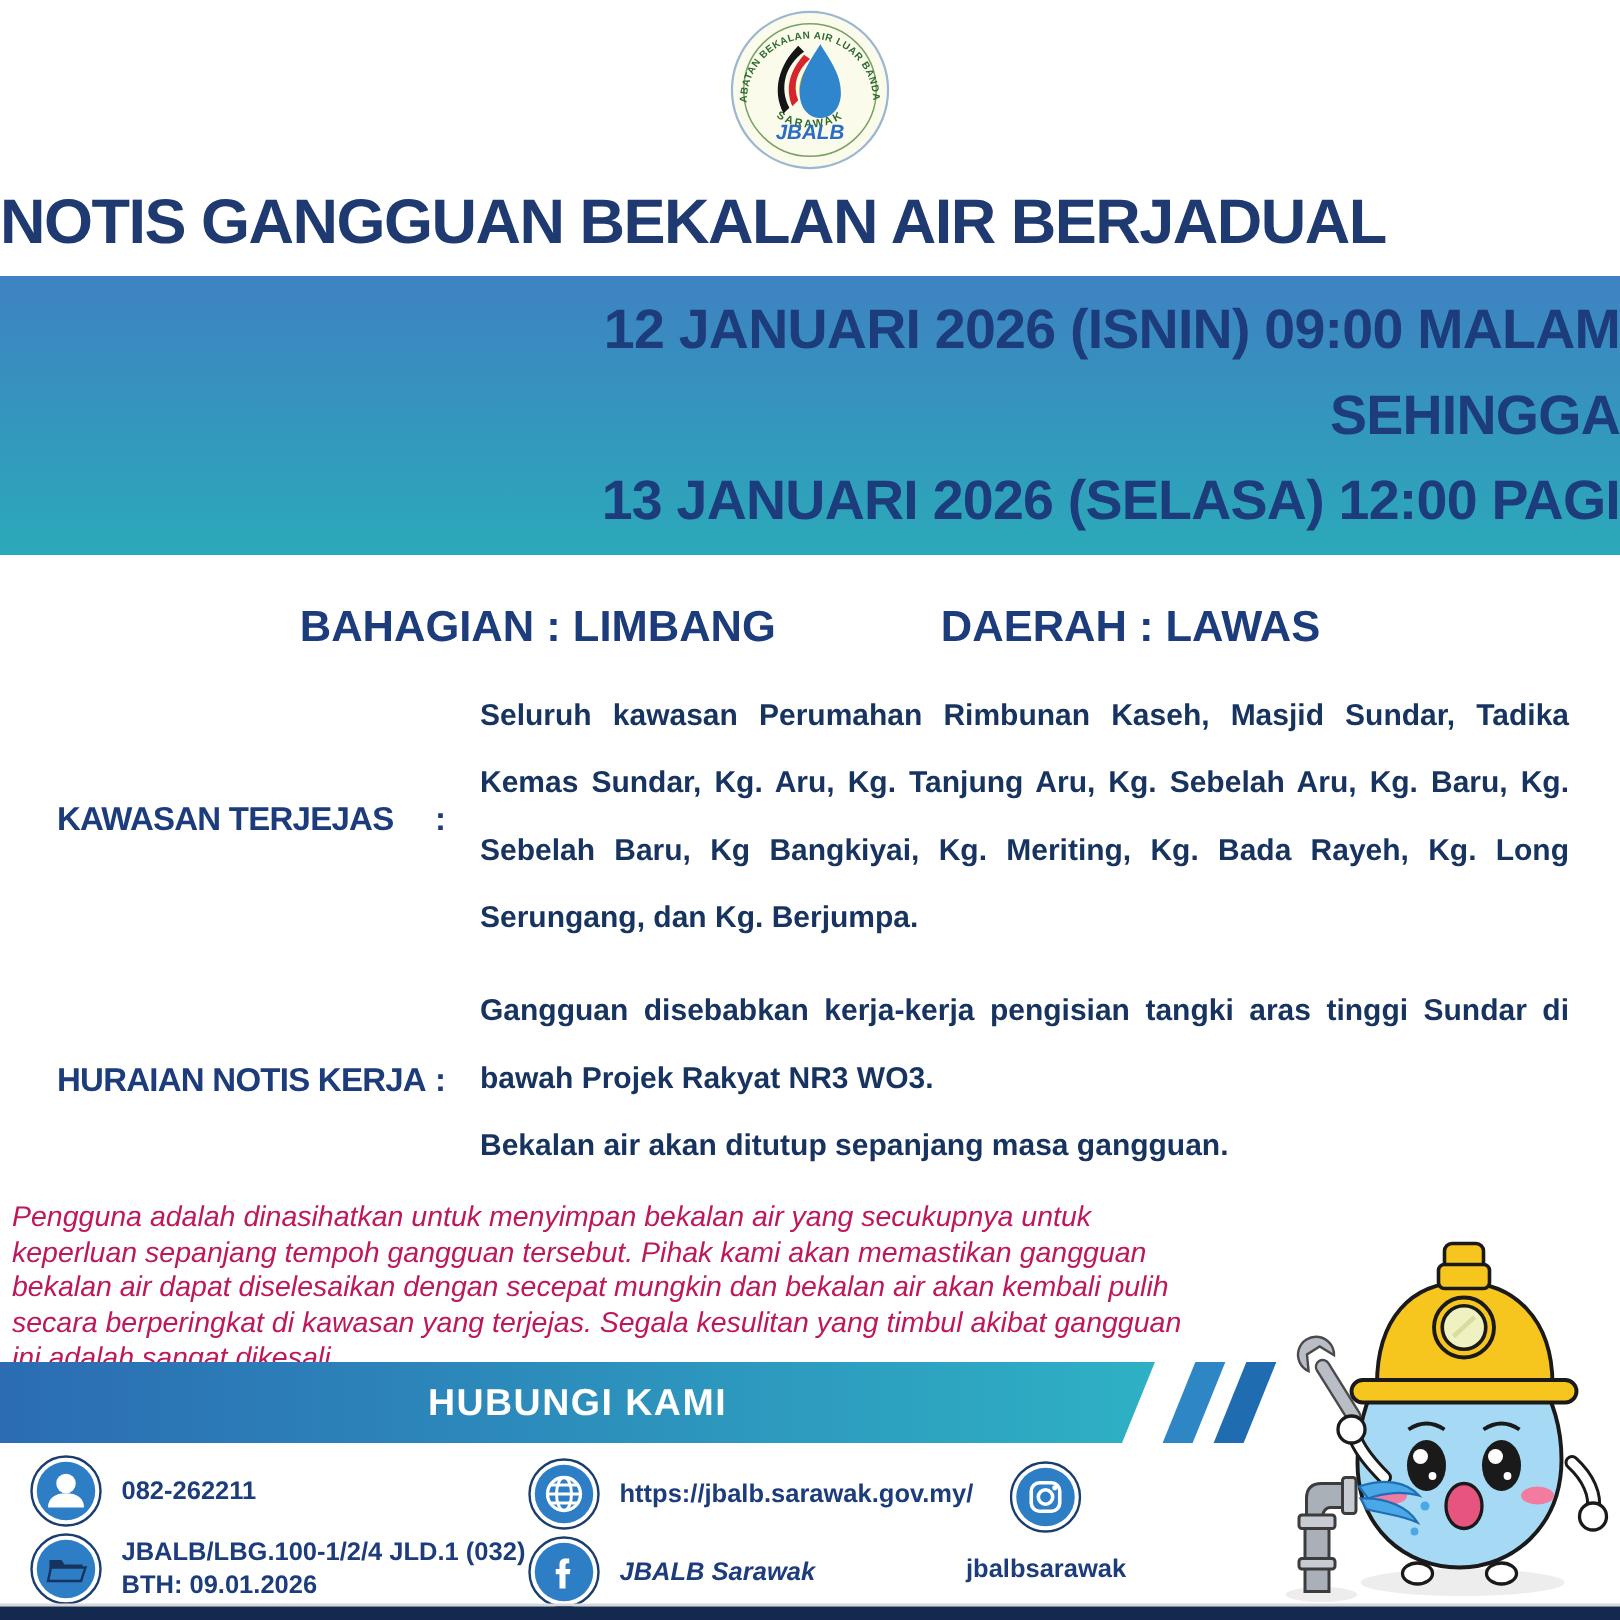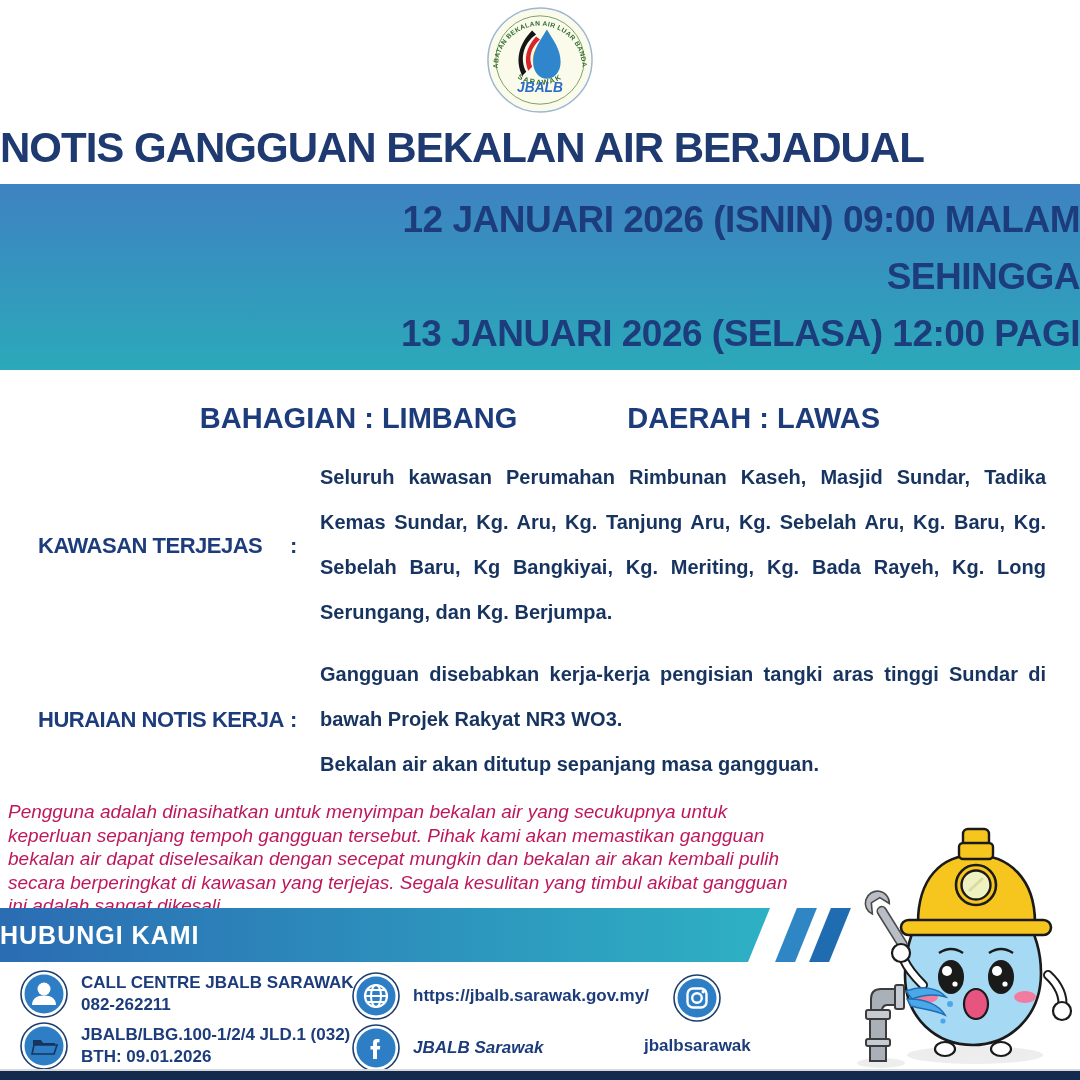--- a/index.html
+++ b/index.html
@@ -44,21 +44,21 @@
   
   .disclaimer{
     position:absolute;left:8px;top:800px;width:800px;
     font-style:italic;font-size:19px;color:#be185d;line-height:23.5px;
   }
   
   .hubungi{
     position:absolute;left:0;top:908px;width:770px;height:54px;
     background:linear-gradient(90deg,#2b6cb3 0%,#2eb1c4 100%);
     clip-path:polygon(0 0,100% 0,calc(100% - 22px) 100%,0 100%);
-    display:flex;align-items:center;
+    display:flex;align-items:center;justify-content:center;
     color:#ffffff;font-weight:bold;font-size:25px;letter-spacing:1px;
   }
   .stripe{position:absolute;top:908px;height:54px;width:20px;transform:skewX(-22deg);}
   .stripe.s1{left:786px;background:#2f86c4;}
   .stripe.s2{left:820px;background:#1f6cb0;}
   
   .contact-item{position:absolute;display:flex;align-items:center;gap:13px;}
   .contact-item.call{left:20px;top:970px;}
   .contact-item.ref{left:20px;top:1022px;}
   .contact-item.web{left:352px;top:972px;}
@@ -135,21 +135,20 @@
   <div class="stripe s2"></div>
 
   <div class="contact-item call">
     <svg class="contact-icon" viewBox="0 0 48 48">
       <circle cx="24" cy="24" r="23" fill="#ffffff" stroke="#1c3e6e" stroke-width="1.6"></circle>
       <circle cx="24" cy="24" r="19.5" fill="#2e7ec6"></circle>
       <circle cx="24" cy="19" r="6.5" fill="#ffffff"></circle>
       <path d="M12,35 C12,28.5 17,25.5 24,25.5 C31,25.5 36,28.5 36,35 Z" fill="#ffffff"></path>
     </svg>
     <div class="contact-text">
-      <div>CALL CENTRE JBALB SARAWAK</div>
       <div>082-262211</div>
     </div>
   </div>
 
   <div class="contact-item ref">
     <svg class="contact-icon" viewBox="0 0 48 48">
       <circle cx="24" cy="24" r="23" fill="#ffffff" stroke="#1c3e6e" stroke-width="1.6"></circle>
       <circle cx="24" cy="24" r="19.5" fill="#2e7ec6"></circle>
       <path d="M13,18 L21,18 L23,21 L35,21 L35,32 L13,32 Z" fill="#17335f"></path>
       <path d="M14,23 L37,23 L34,32 L12,32 Z" fill="#2e7ec6" stroke="#17335f" stroke-width="1.6"></path>

